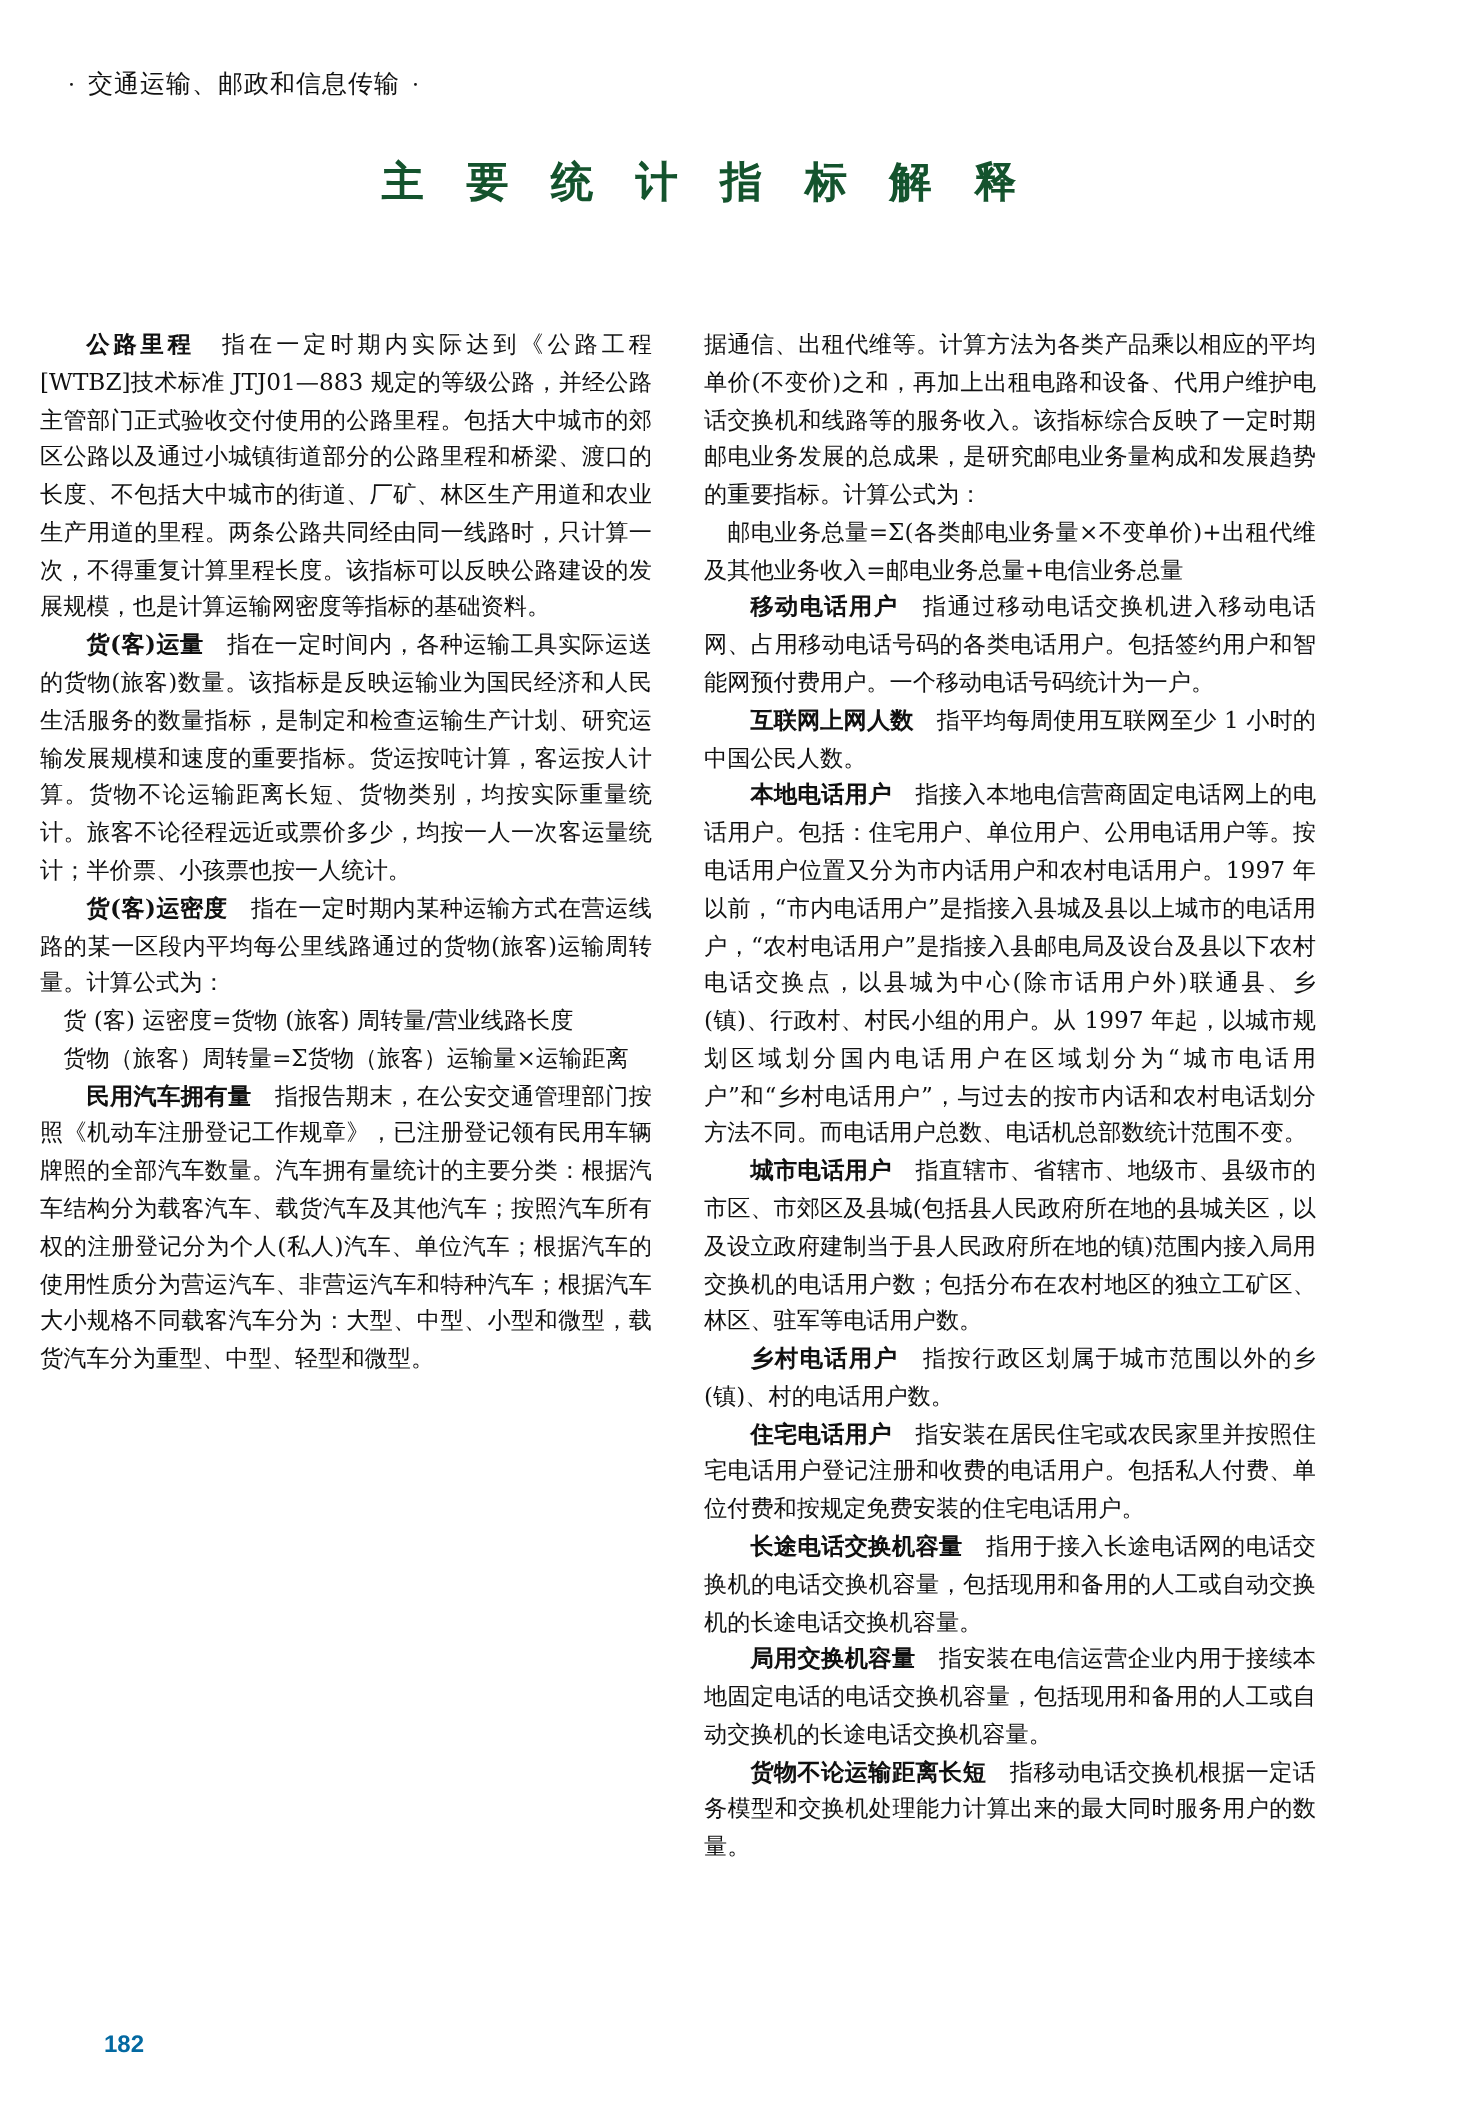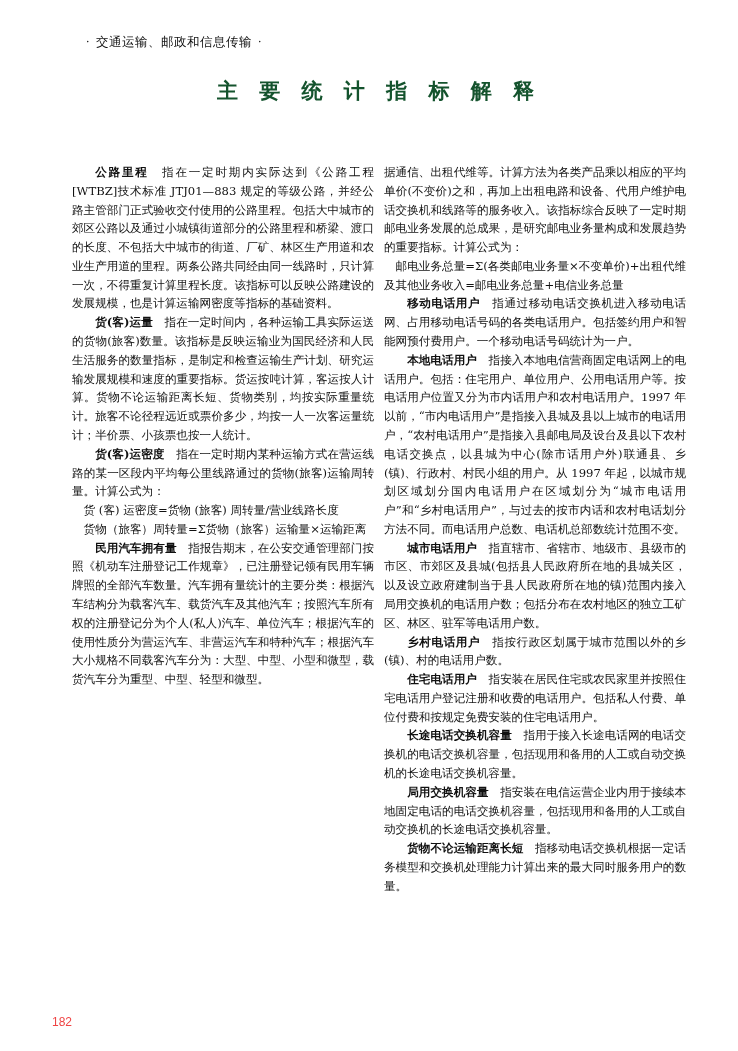--- a/index.html
+++ b/index.html
@@ -13,21 +13,21 @@
     font-family: "DejaVu Serif", "Liberation Serif", serif;
     color: #111;
     position: relative;
     overflow: hidden;
   }
   .page {
     position: relative;
     width: 738px;
     height: 1051px;
     box-sizing: border-box;
-    padding: 34px 52px 0 72px;
+    padding: 34px 52px 0 20px;
   }
   .running-head {
     font-size: 12.5px;
     letter-spacing: 0.5px;
     color: #111;
     margin-left: 8px;
     white-space: nowrap;
   }
   .running-head .dot {
     font-size: 11px;
@@ -38,21 +38,21 @@
     text-align: center;
     font-size: 21px;
     font-weight: bold;
     letter-spacing: 7px;
     margin-top: 26px;
     margin-bottom: 0;
     color: #14532d;
   }
   .columns {
     display: flex;
-    gap: 10px;
+    gap: 26px;
     margin-top: 58px;
   }
   .col {
     width: 306px;
     font-size: 11.6px;
     line-height: 1.62;
     text-align: justify;
     text-justify: inter-ideograph;
     color: #111;
   }
@@ -68,21 +68,22 @@
   }
   .term {
     font-weight: bold;
   }
   .folio {
     position: absolute;
     left: 52px;
     bottom: 22px;
     font-size: 12px;
     font-family: "Liberation Sans", sans-serif;
-    color: #ef4444;
+    color: #0369a1;
+    font-weight: bold;
   }
 </style>
 </head>
 <body>
 
 <div class="page">
 
   <div class="running-head">
     <span class="dot">·</span><span>交通运输、邮政和信息传输</span><span class="dot">·</span>
   </div>
@@ -95,20 +96,21 @@
         <p><span class="term">货(客)运量</span>　<span>指在一定时间内，各种运输工具实际运送的货物(旅客)数量。该指标是反映运输业为国民经济和人民生活服务的数量指标，是制定和检查运输生产计划、研究运输发展规模和速度的重要指标。货运按吨计算，客运按人计算。货物不论运输距离长短、货物类别，均按实际重量统计。旅客不论径程远近或票价多少，均按一人一次客运量统计；半价票、小孩票也按一人统计。</span></p>
         <p><span class="term">货(客)运密度</span>　<span>指在一定时期内某种运输方式在营运线路的某一区段内平均每公里线路通过的货物(旅客)运输周转量。计算公式为：</span></p>
         <p class="formula"><span>货 (客) 运密度=货物 (旅客) 周转量/营业线路长度</span></p>
         <p class="formula"><span>货物（旅客）周转量=Σ货物（旅客）运输量×运输距离</span></p>
         <p><span class="term">民用汽车拥有量</span>　<span>指报告期末，在公安交通管理部门按照《机动车注册登记工作规章》，已注册登记领有民用车辆牌照的全部汽车数量。汽车拥有量统计的主要分类：根据汽车结构分为载客汽车、载货汽车及其他汽车；按照汽车所有权的注册登记分为个人(私人)汽车、单位汽车；根据汽车的使用性质分为营运汽车、非营运汽车和特种汽车；根据汽车大小规格不同载客汽车分为：大型、中型、小型和微型，载货汽车分为重型、中型、轻型和微型。</span></p>
       </div>
     <div class="col" id="col-1">
         <p class="noindent"><span>据通信、出租代维等。计算方法为各类产品乘以相应的平均单价(不变价)之和，再加上出租电路和设备、代用户维护电话交换机和线路等的服务收入。该指标综合反映了一定时期邮电业务发展的总成果，是研究邮电业务量构成和发展趋势的重要指标。计算公式为：</span></p>
         <p class="formula"><span>邮电业务总量=Σ(各类邮电业务量×不变单价)+出租代维及其他业务收入=邮电业务总量+电信业务总量</span></p>
         <p><span class="term">移动电话用户</span>　<span>指通过移动电话交换机进入移动电话网、占用移动电话号码的各类电话用户。包括签约用户和智能网预付费用户。一个移动电话号码统计为一户。</span></p>
+        <p><span class="term">互联网上网人数</span>　<span>指平均每周使用互联网至少 1 小时的中国公民人数。</span></p>
         <p><span class="term">本地电话用户</span>　<span>指接入本地电信营商固定电话网上的电话用户。包括：住宅用户、单位用户、公用电话用户等。按电话用户位置又分为市内话用户和农村电话用户。1997 年以前，“市内电话用户”是指接入县城及县以上城市的电话用户，“农村电话用户”是指接入县邮电局及设台及县以下农村电话交换点，以县城为中心(除市话用户外)联通县、乡(镇)、行政村、村民小组的用户。从 1997 年起，以城市规划区域划分国内电话用户在区域划分为“城市电话用户”和“乡村电话用户”，与过去的按市内话和农村电话划分方法不同。而电话用户总数、电话机总部数统计范围不变。</span></p>
         <p><span class="term">城市电话用户</span>　<span>指直辖市、省辖市、地级市、县级市的市区、市郊区及县城(包括县人民政府所在地的县城关区，以及设立政府建制当于县人民政府所在地的镇)范围内接入局用交换机的电话用户数；包括分布在农村地区的独立工矿区、林区、驻军等电话用户数。</span></p>
         <p><span class="term">乡村电话用户</span>　<span>指按行政区划属于城市范围以外的乡(镇)、村的电话用户数。</span></p>
         <p><span class="term">住宅电话用户</span>　<span>指安装在居民住宅或农民家里并按照住宅电话用户登记注册和收费的电话用户。包括私人付费、单位付费和按规定免费安装的住宅电话用户。</span></p>
         <p><span class="term">长途电话交换机容量</span>　<span>指用于接入长途电话网的电话交换机的电话交换机容量，包括现用和备用的人工或自动交换机的长途电话交换机容量。</span></p>
         <p><span class="term">局用交换机容量</span>　<span>指安装在电信运营企业内用于接续本地固定电话的电话交换机容量，包括现用和备用的人工或自动交换机的长途电话交换机容量。</span></p>
         <p><span class="term">货物不论运输距离长短</span>　<span>指移动电话交换机根据一定话务模型和交换机处理能力计算出来的最大同时服务用户的数量。</span></p>
       </div>
   </div>
 

